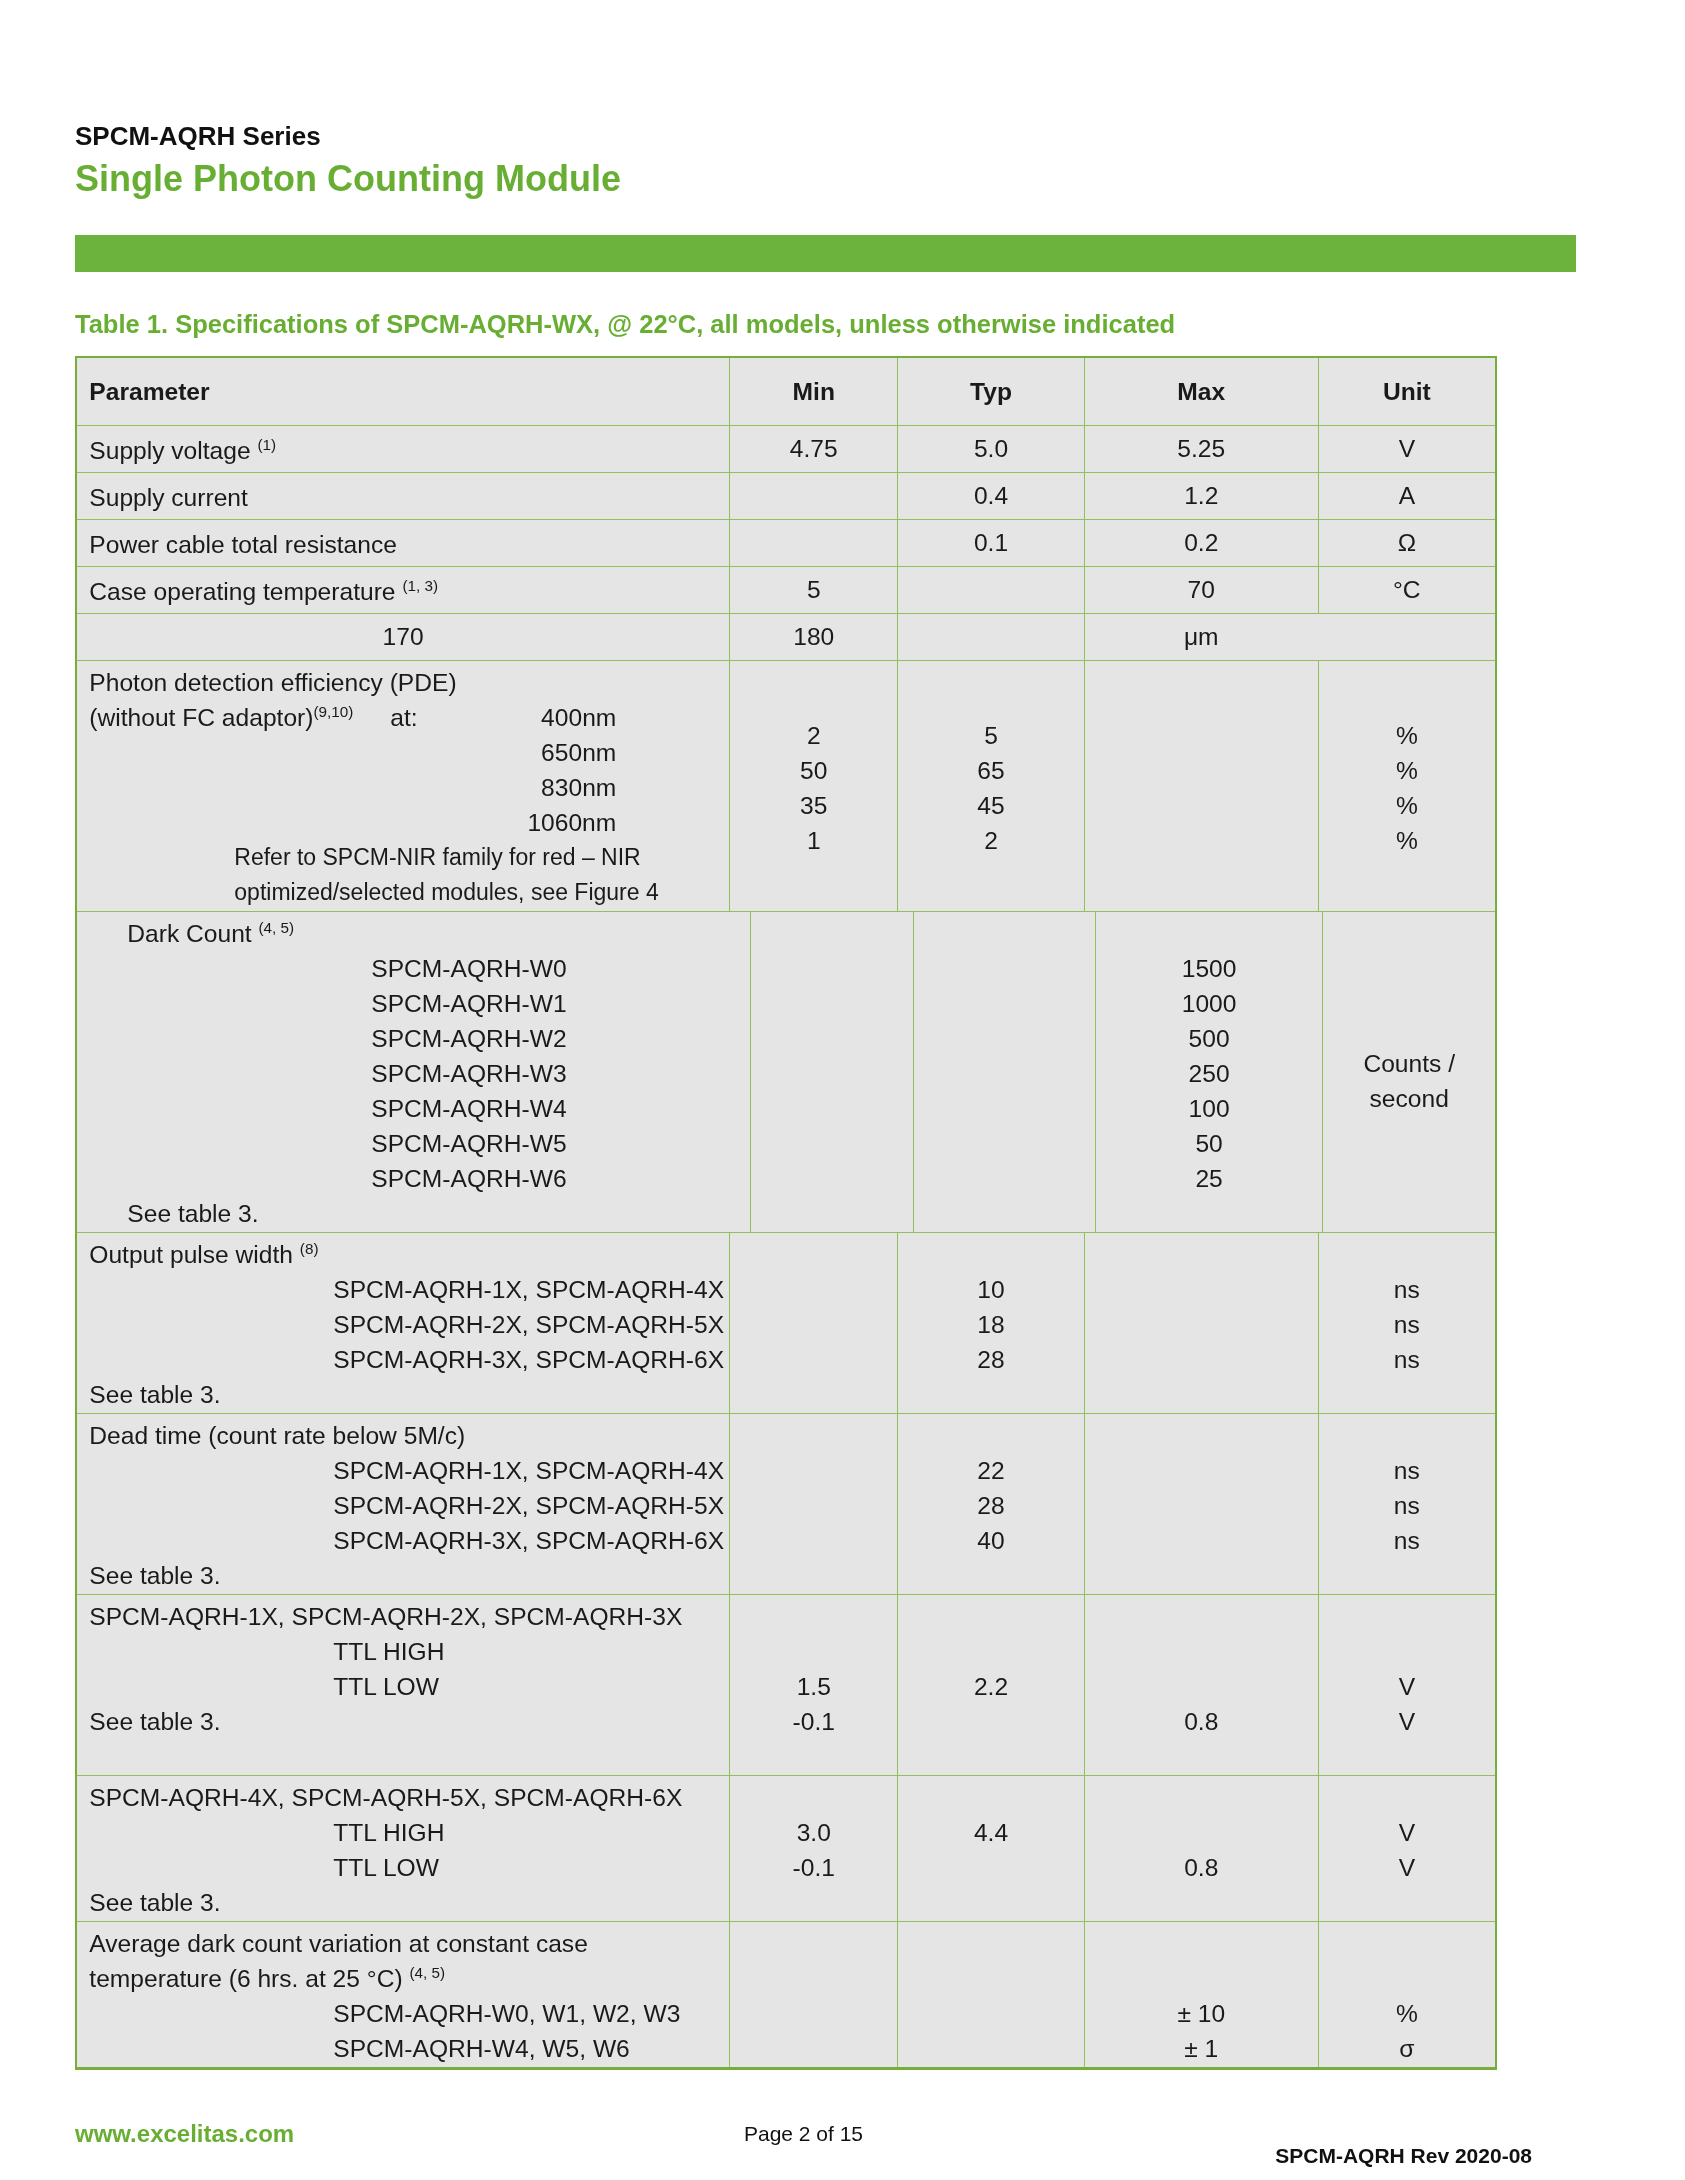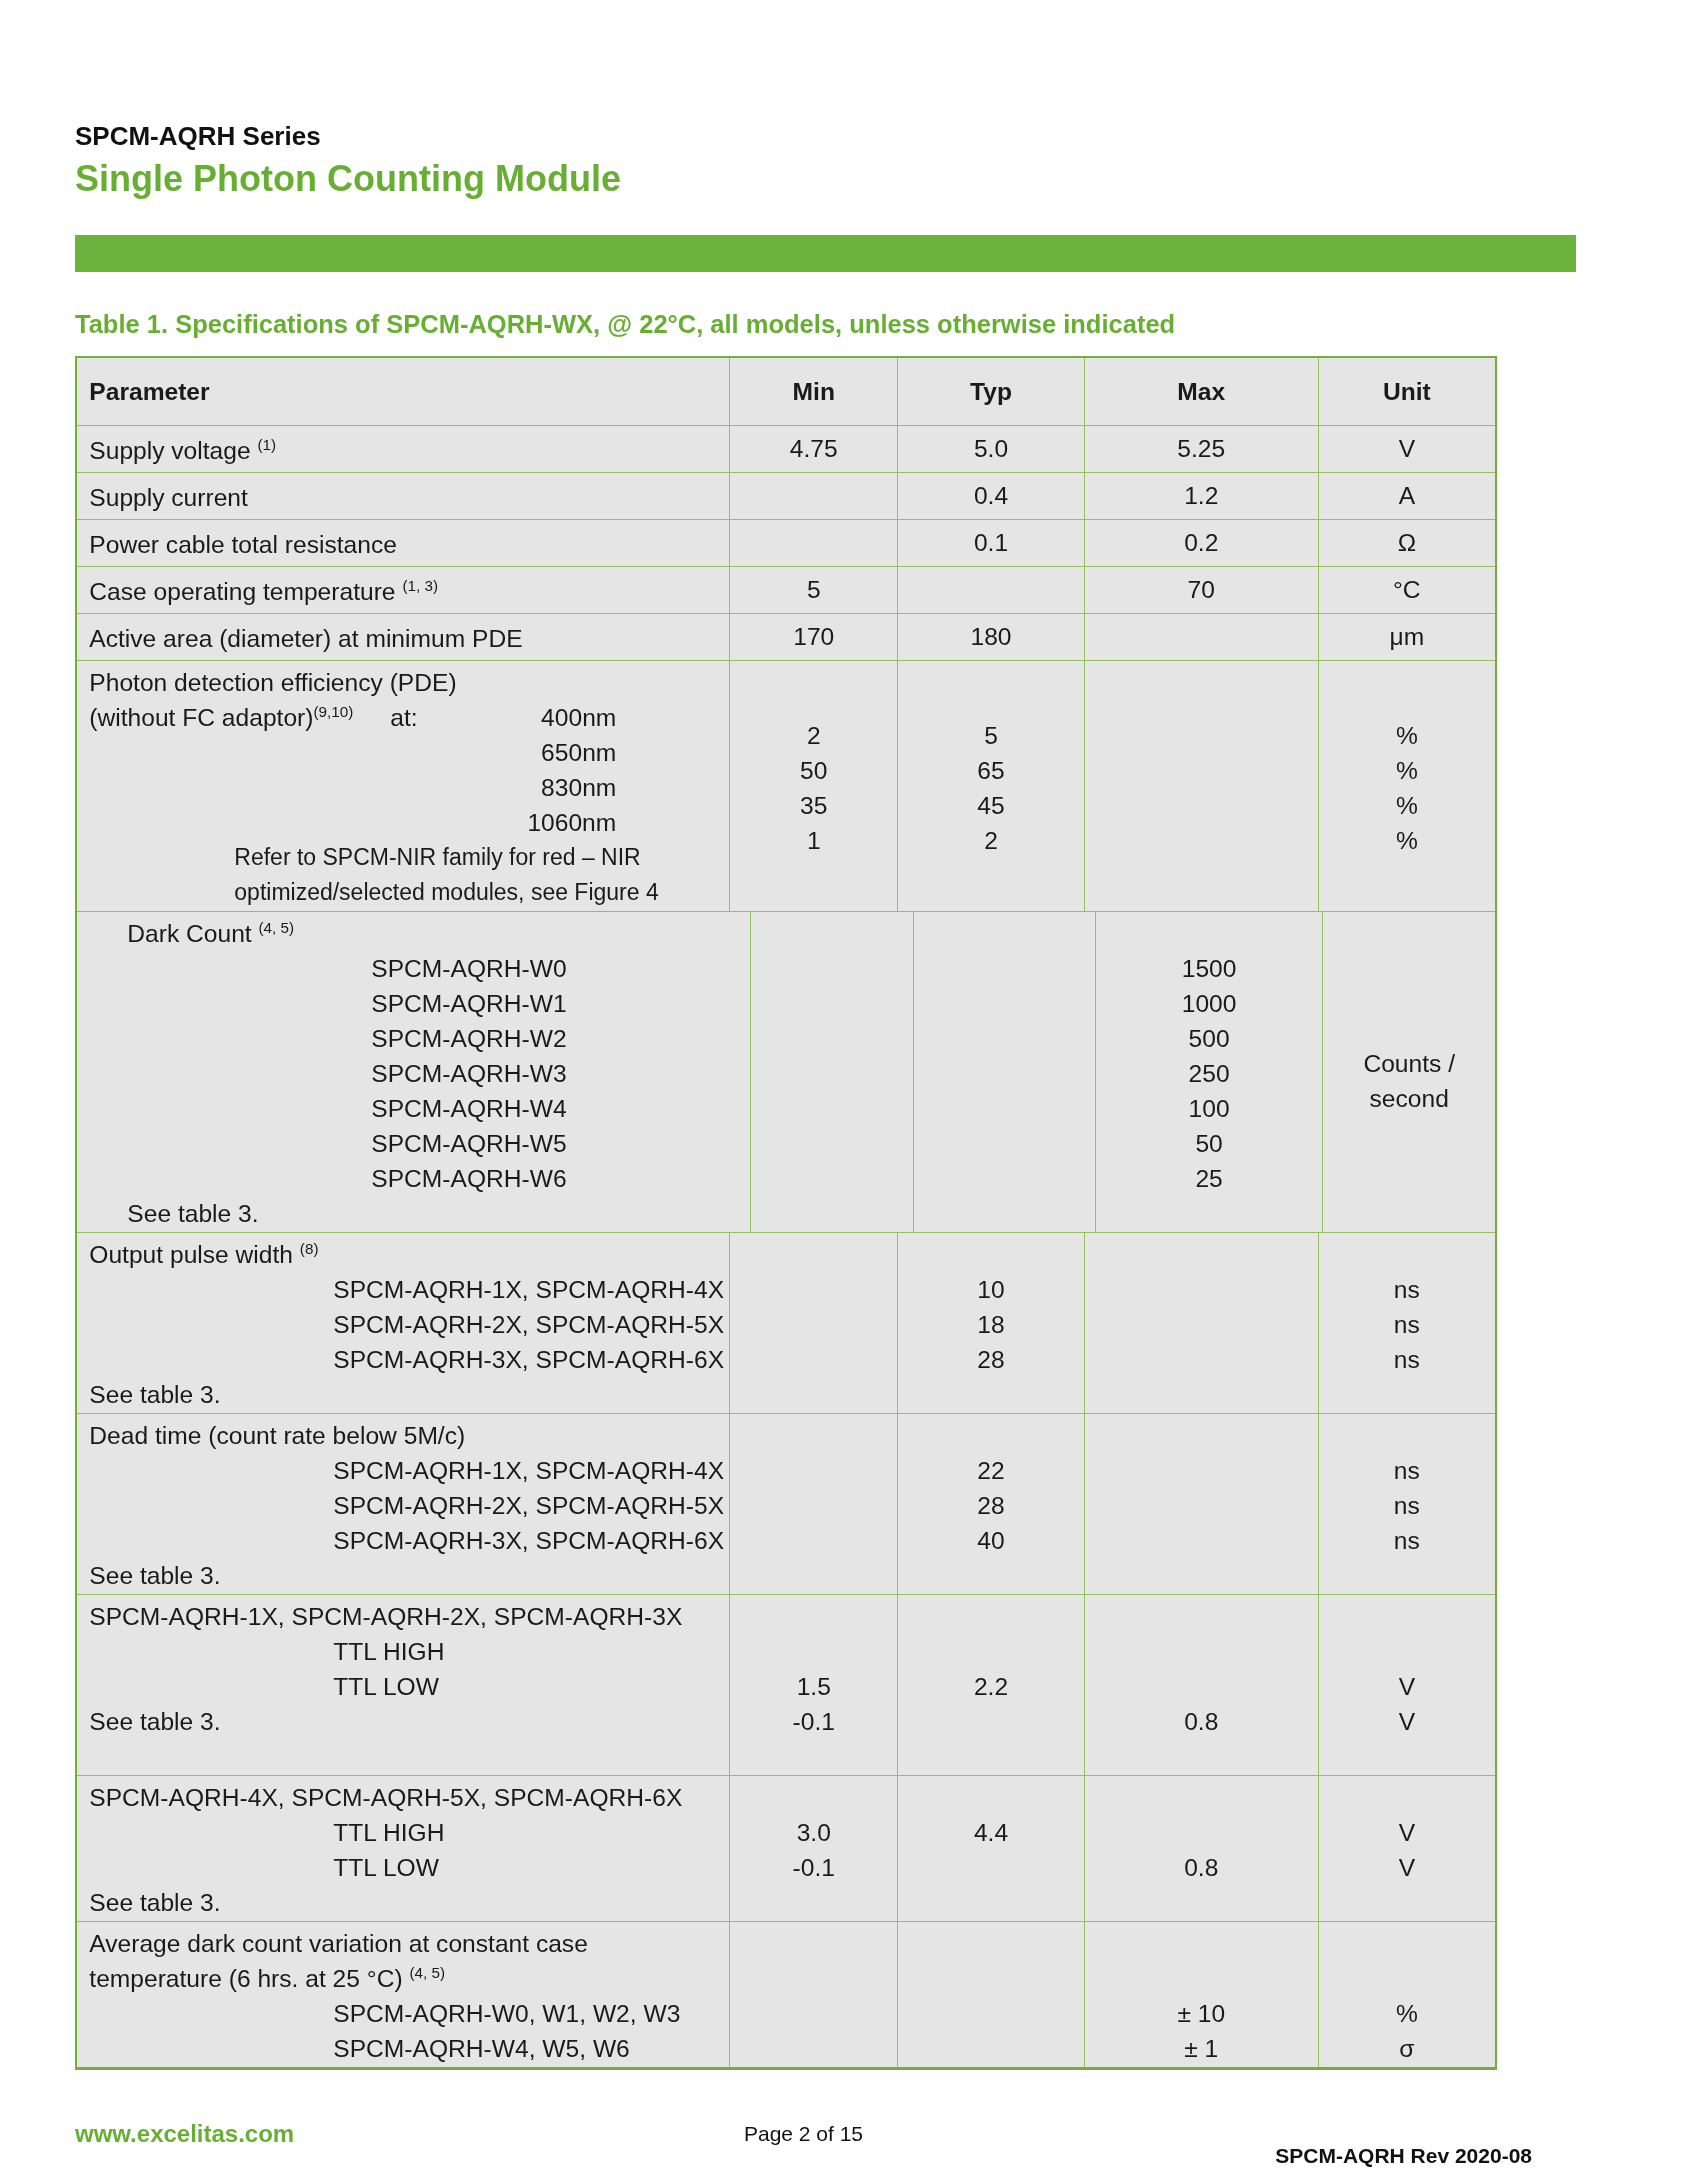--- a/index.html
+++ b/index.html
@@ -123,21 +123,20 @@
     <div class="cell p-cell flexc">
         <span><span>Case operating temperature</span> <sup>(1, 3)</sup></span>
       </div>
     <div class="cell flexcc">5</div>
     <div class="cell flexcc"></div>
     <div class="cell flexcc">70</div>
     <div class="cell flexcc">°C</div>
   </div>
 
   <div class="row r-s">
-    <div class="cell p-cell flexc">Active area (diameter) at minimum PDE</div>
     <div class="cell flexcc">170</div>
     <div class="cell flexcc">180</div>
     <div class="cell flexcc"></div>
     <div class="cell flexcc">μm</div>
   </div>
 
   <div class="row r-pde">
     <div class="cell p-cell">
       <div class="ln">Photon detection efficiency (PDE)</div>
       <div class="ln rel">

